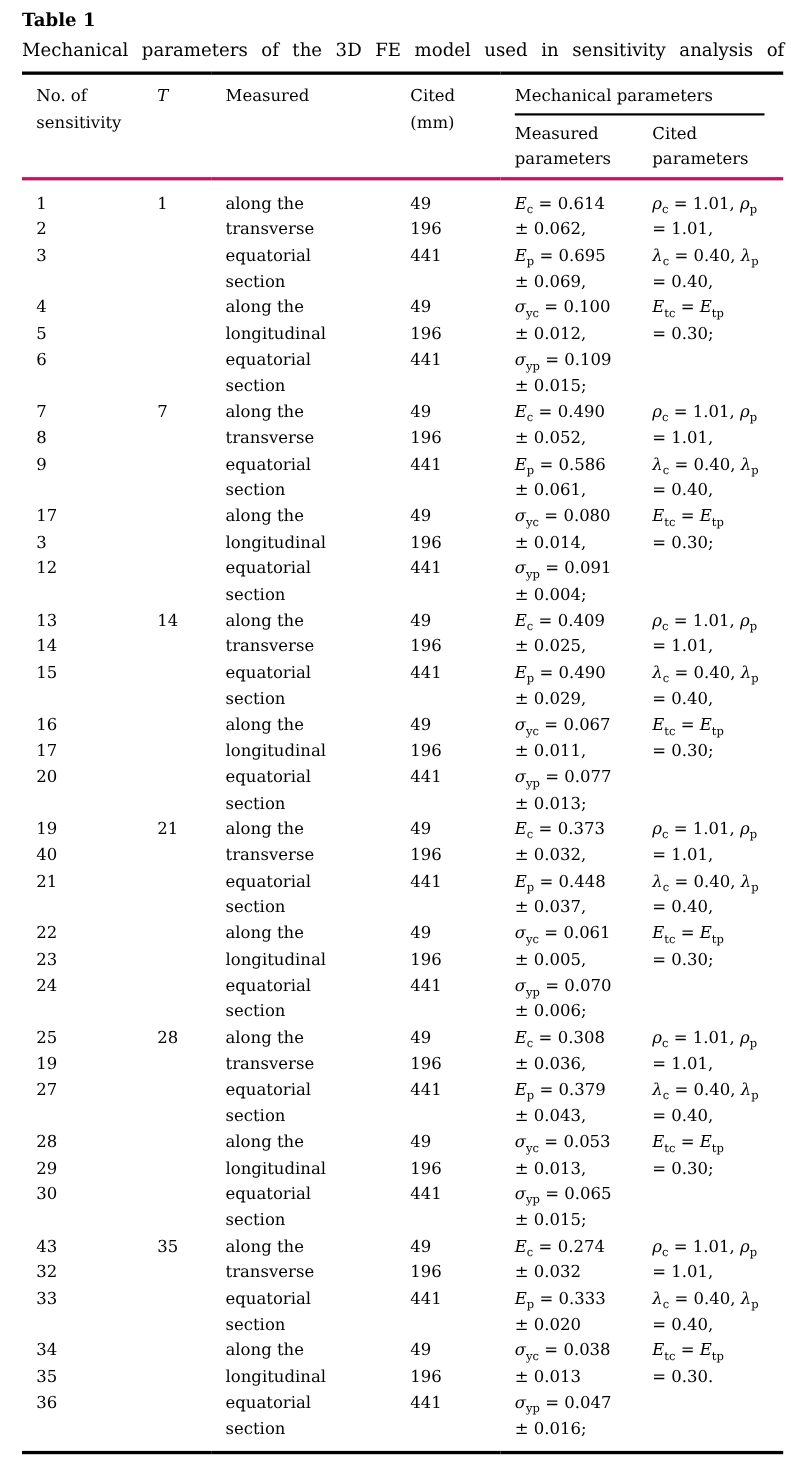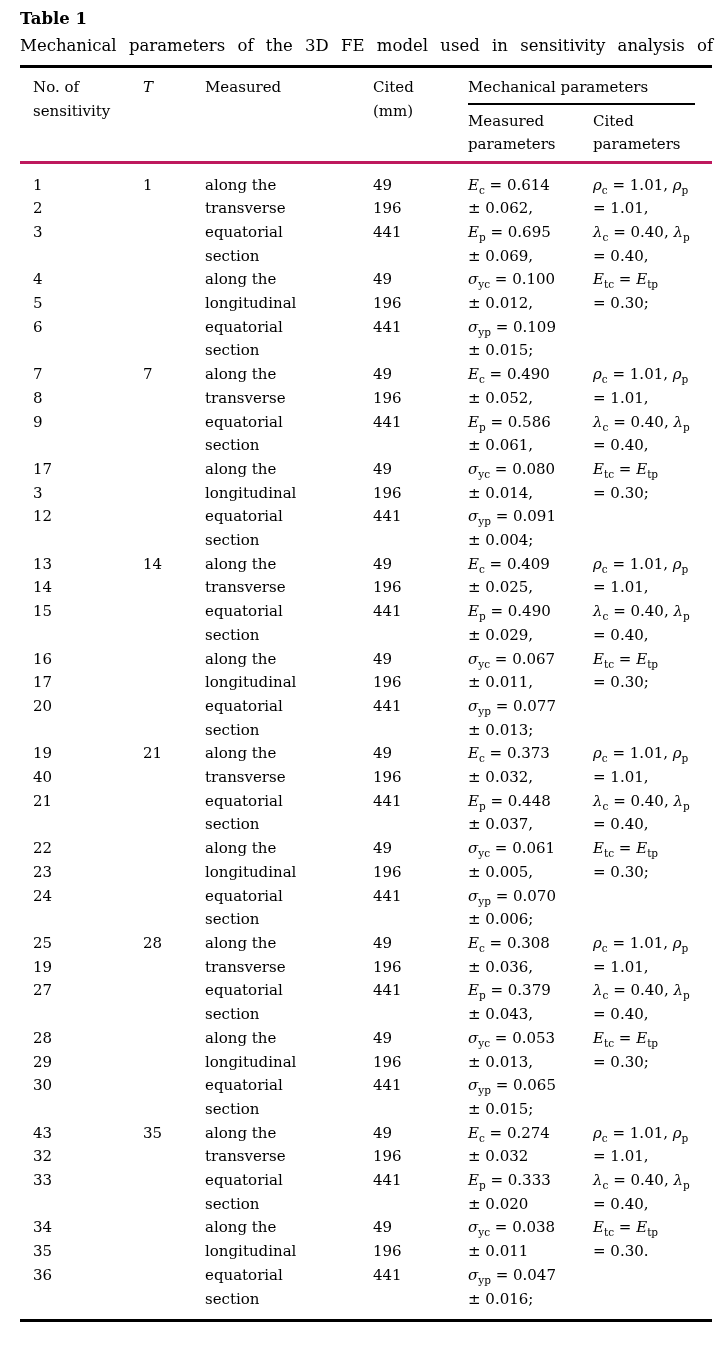--- a/index.html
+++ b/index.html
@@ -436,21 +436,21 @@
           <td>along the</td>
           <td>49</td>
           <td><i>σ</i><sub>yc</sub> = 0.038</td>
           <td><i>E</i><sub>tc</sub> = <i>E</i><sub>tp</sub></td>
         </tr>
         <tr>
           <td>35</td>
           <td></td>
           <td>longitudinal</td>
           <td>196</td>
-          <td>± 0.011</td>
+          <td>± 0.013</td>
           <td>= 0.30.</td>
         </tr>
         <tr>
           <td>36</td>
           <td></td>
           <td>equatorial</td>
           <td>441</td>
           <td><i>σ</i><sub>yp</sub> = 0.047</td>
           <td></td>
         </tr>

